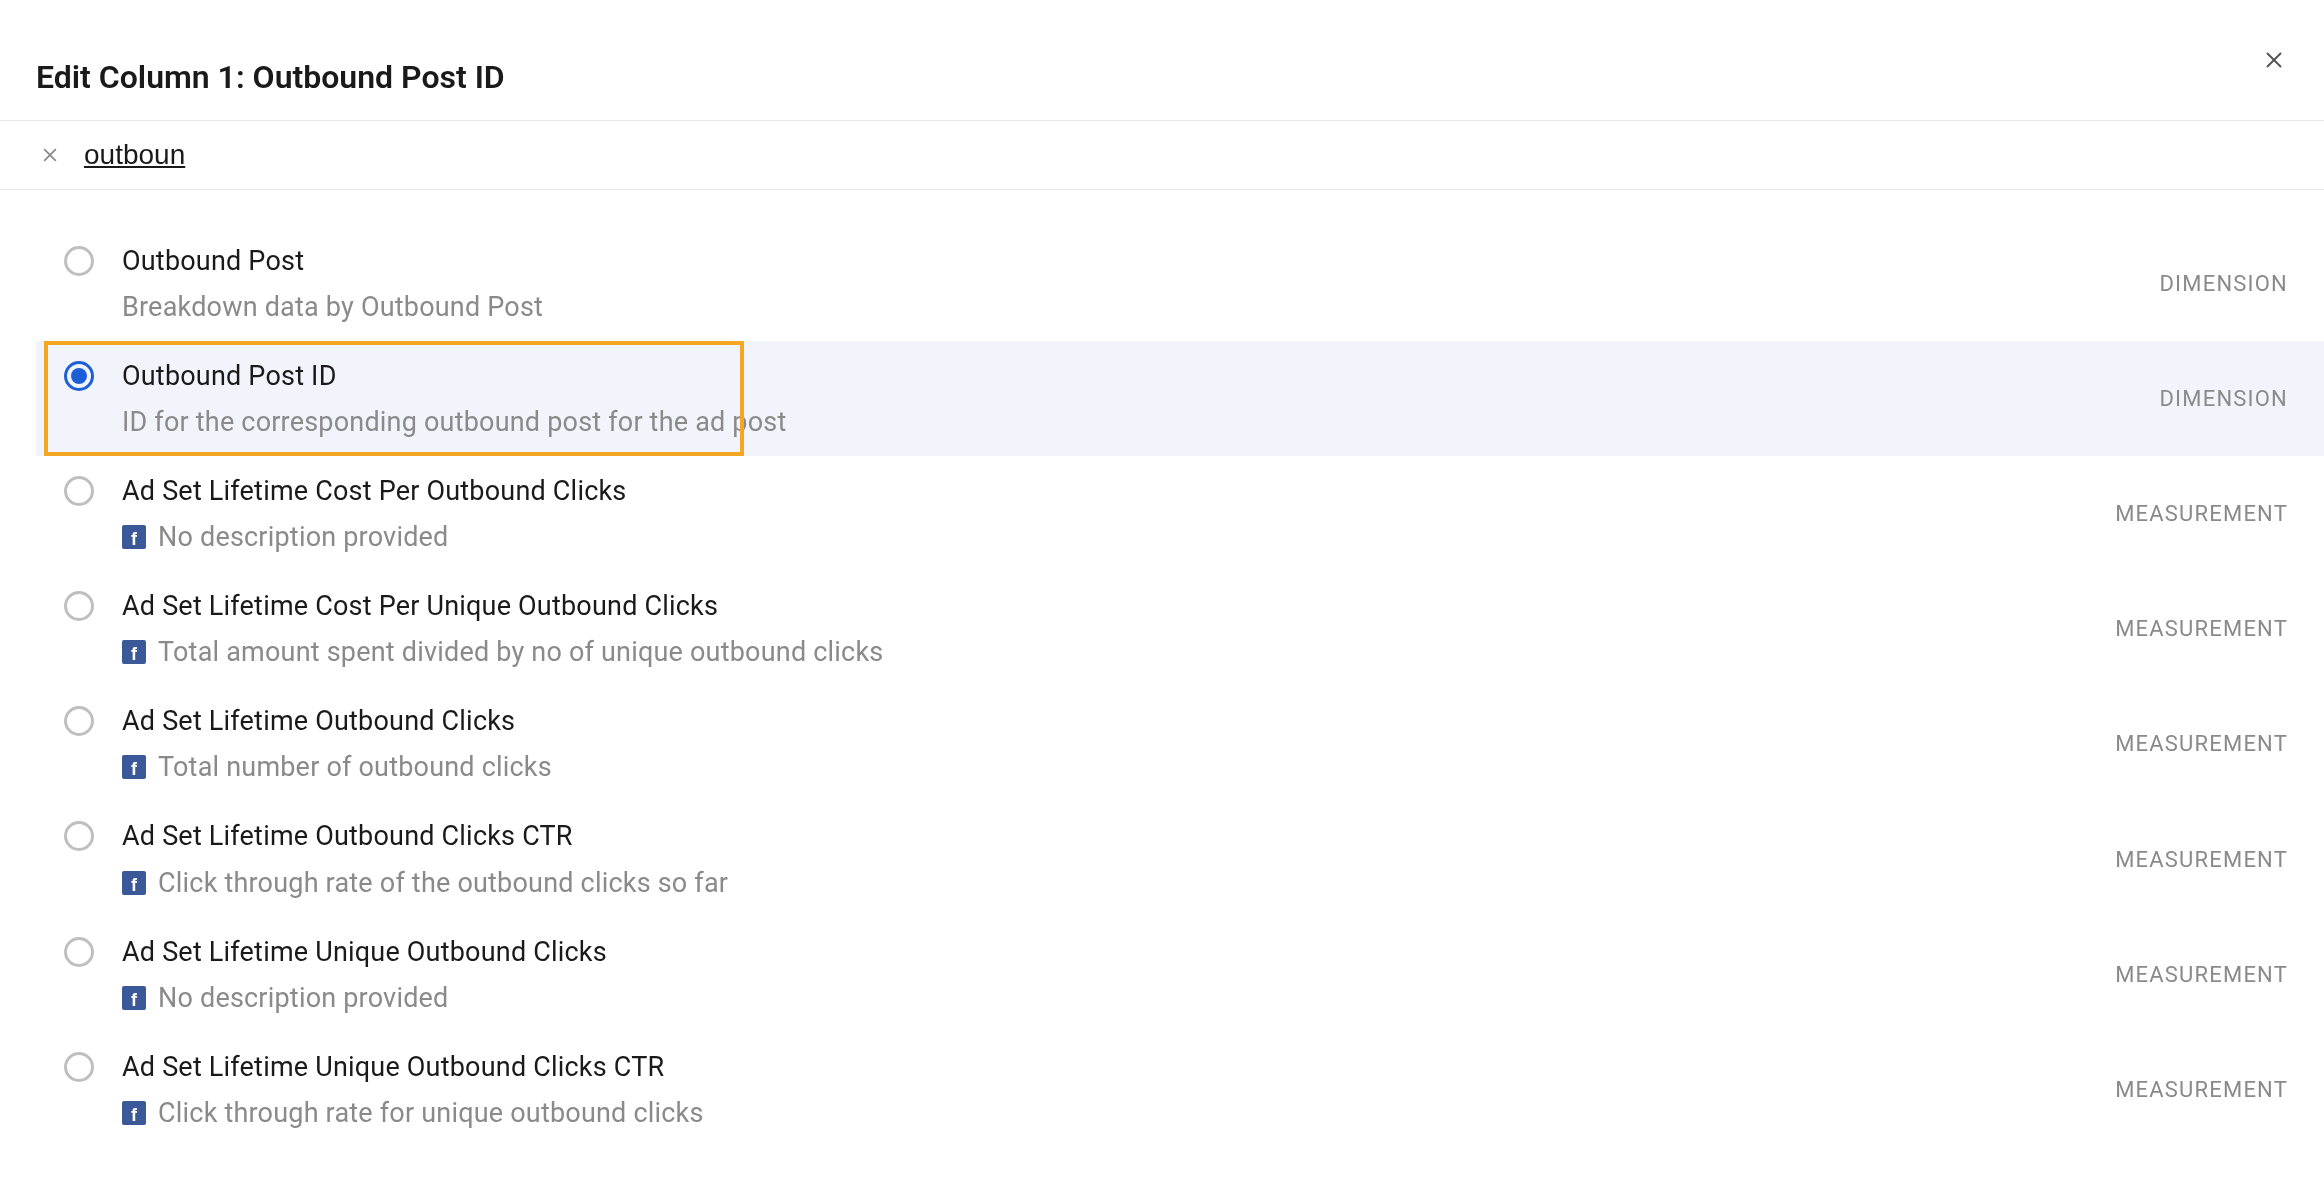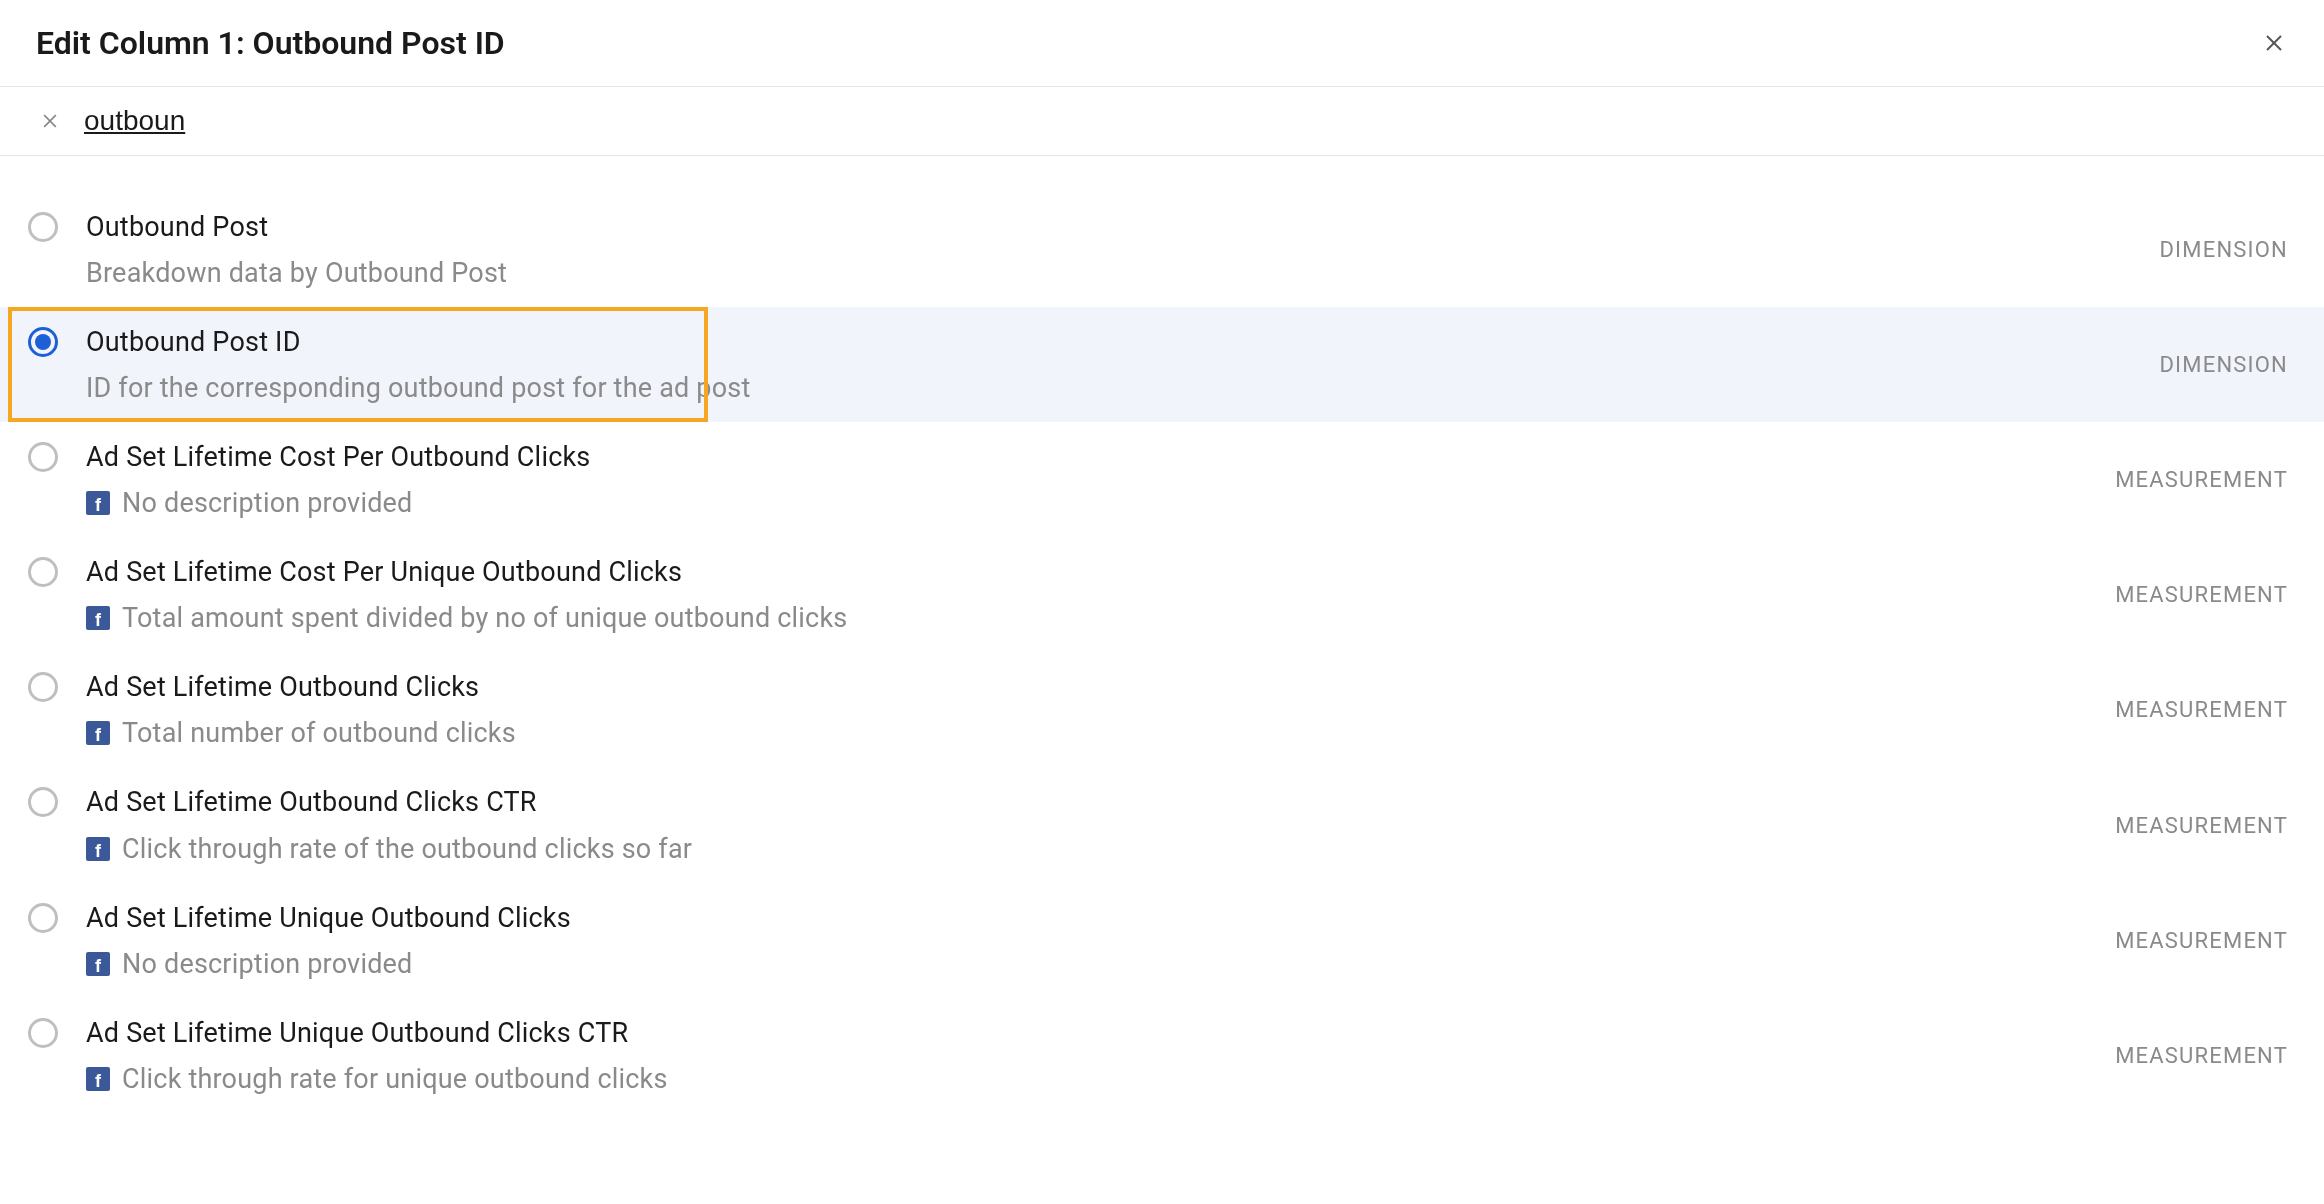--- a/index.html
+++ b/index.html
@@ -15,20 +15,21 @@
     display: flex;
     align-items: center;
     justify-content: space-between;
     padding: 24px 36px;
     border-bottom: 1px solid #e6e6e6;
   }
   .title {
     font-size: 32px;
     font-weight: 600;
     color: #1a1a1a;
+    margin-top: 34px;
   }
   .close-btn {
     width: 28px;
     height: 28px;
     display: flex;
     align-items: center;
     justify-content: center;
     cursor: pointer;
     color: #555;
   }
@@ -63,20 +64,21 @@
   .list {
     padding-top: 36px;
   }
   .option-row {
     display: flex;
     align-items: center;
     justify-content: space-between;
     padding: 18px 36px 18px 28px;
     cursor: pointer;
     position: relative;
+    margin-left: 36px;
   }
   .option-row.selected {
     background: #f2f4fb;
     padding-left: 28px;
   }
   .highlight-box {
     position: absolute;
     left: 8px;
     top: 0;
     bottom: 0;

